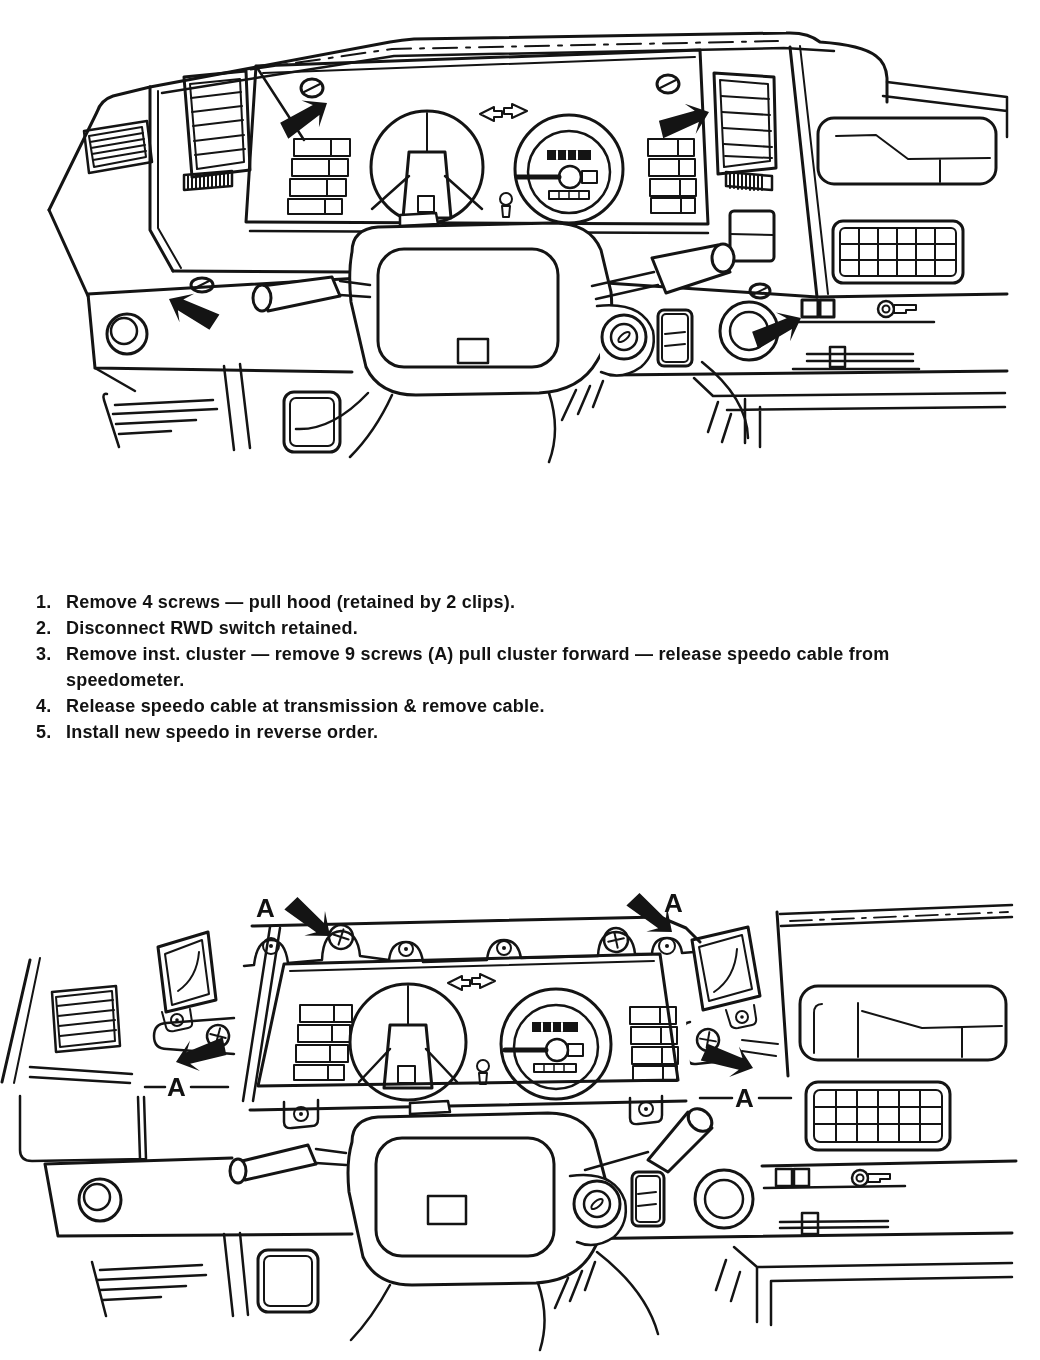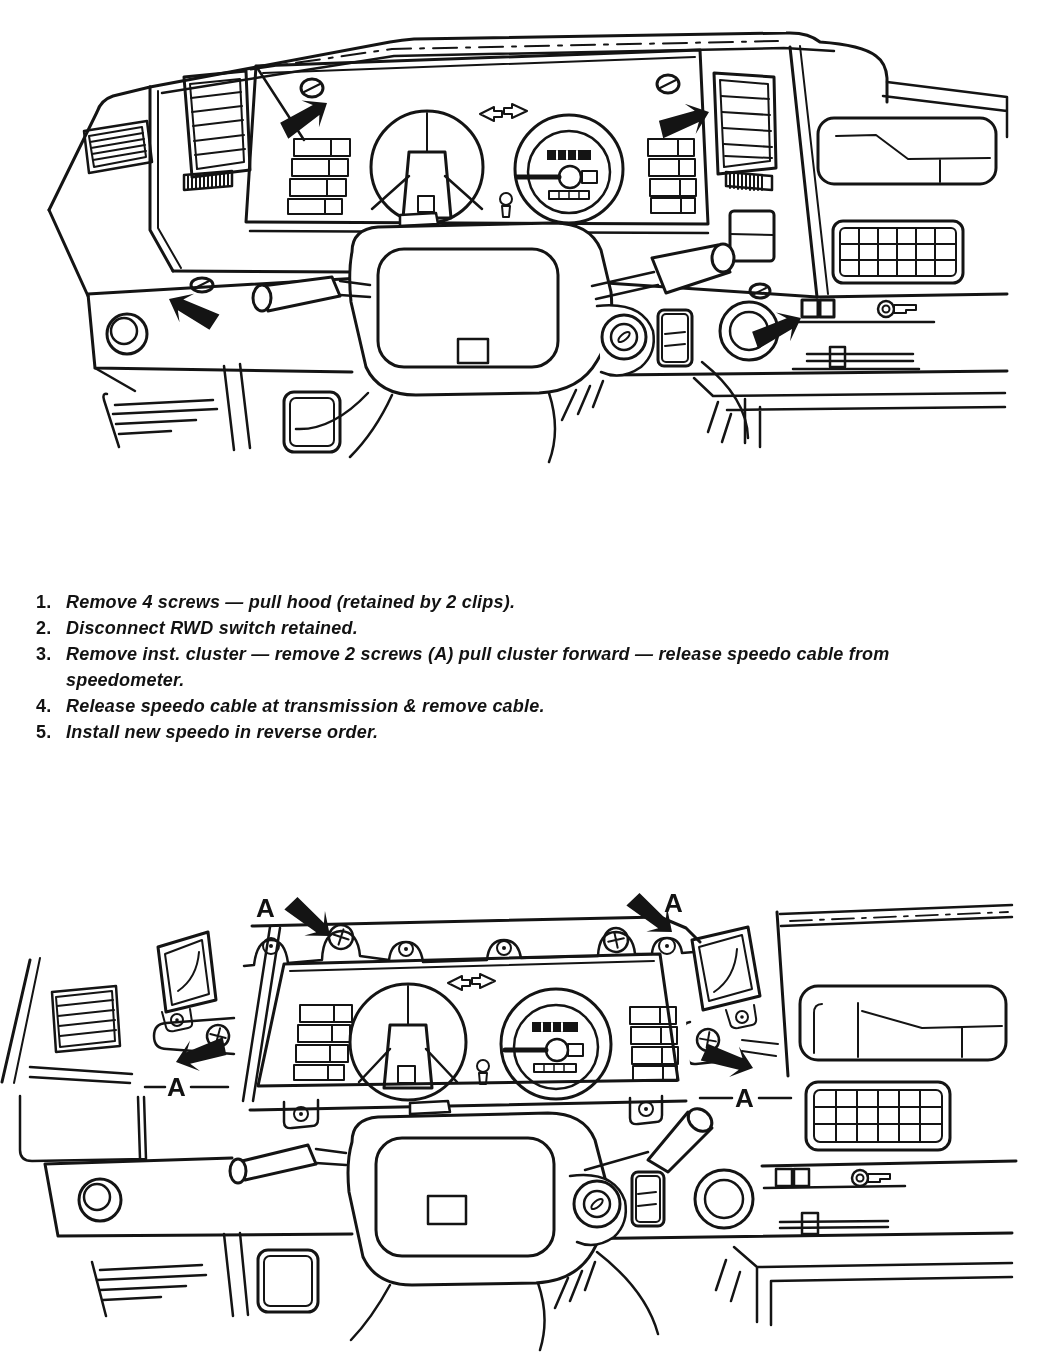--- a/index.html
+++ b/index.html
@@ -6,21 +6,21 @@
   body{
     width:1040px;height:1360px;position:relative;background:#ffffff;
     font-family:"Liberation Sans",sans-serif;overflow:hidden;color:#141414;
   }
   .fig{position:absolute;left:0;}
   #fig-top{top:0;}
   #fig-bottom{top:870px;}
   .instructions{position:absolute;left:36px;top:589px;width:972px;}
   .instr-row{display:flex;font-weight:bold;font-size:18px;line-height:26px;color:#121212;letter-spacing:.2px;}
   .instr-num{width:30px;flex:none;}
-  .instr-text{width:940px;font-style:italic;}
+  .instr-text{width:940px;}
   svg text.alabel{font-family:"Liberation Sans",sans-serif;font-weight:bold;font-size:26px;fill:#121212;}
 </style>
 </head>
 <body>
 
 <svg id="fig-top" class="fig" width="1040" height="580" viewBox="0 0 1040 580">
   <defs>
     <path id="arr" d="M0,0 L-20,-16 L-13,-6 L-50,-9 L-52,9 L-13,6 L-20,16 Z"></path>
   </defs>
 
@@ -235,21 +235,21 @@
   <div class="instr-row">
     <span class="instr-num">1.</span>
     <span class="instr-text">Remove 4 screws — pull hood (retained by 2 clips).</span>
   </div>
   <div class="instr-row">
     <span class="instr-num">2.</span>
     <span class="instr-text">Disconnect RWD switch retained.</span>
   </div>
   <div class="instr-row">
     <span class="instr-num">3.</span>
-    <span class="instr-text">Remove inst. cluster — remove 2 screws (A) pull cluster forward — release speedo cable from speedometer.</span>
+    <span class="instr-text">Remove inst. cluster — remove 9 screws (A) pull cluster forward — release speedo cable from speedometer.</span>
   </div>
   <div class="instr-row">
     <span class="instr-num">4.</span>
     <span class="instr-text">Release speedo cable at transmission &amp; remove cable.</span>
   </div>
   <div class="instr-row">
     <span class="instr-num">5.</span>
     <span class="instr-text">Install new speedo in reverse order.</span>
   </div>
 </div>

